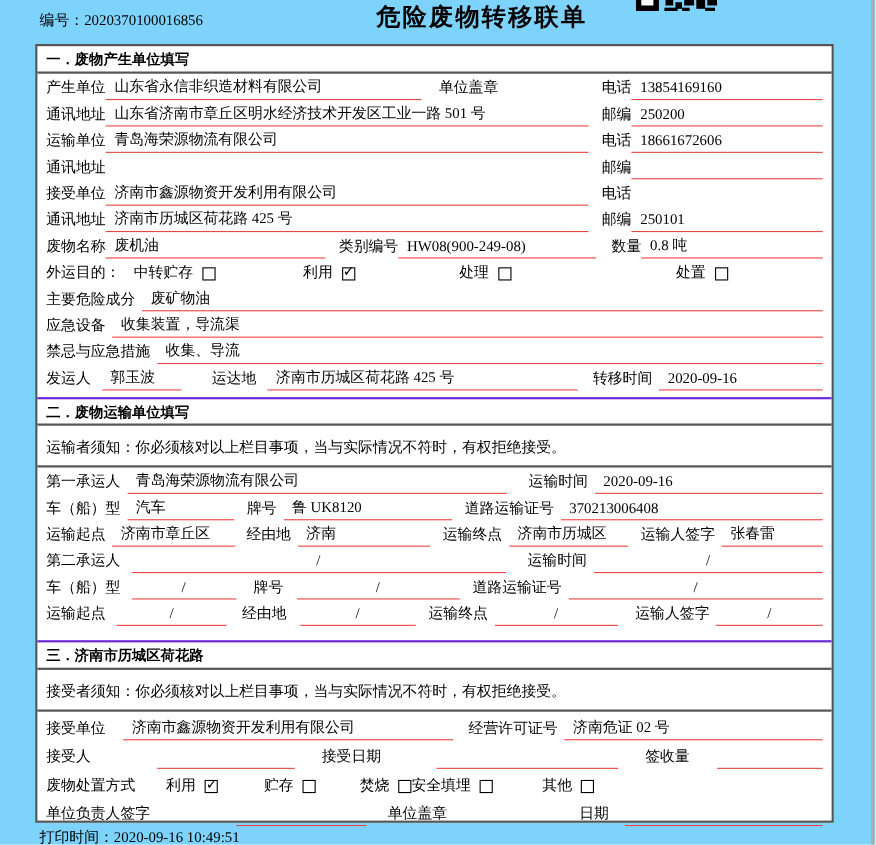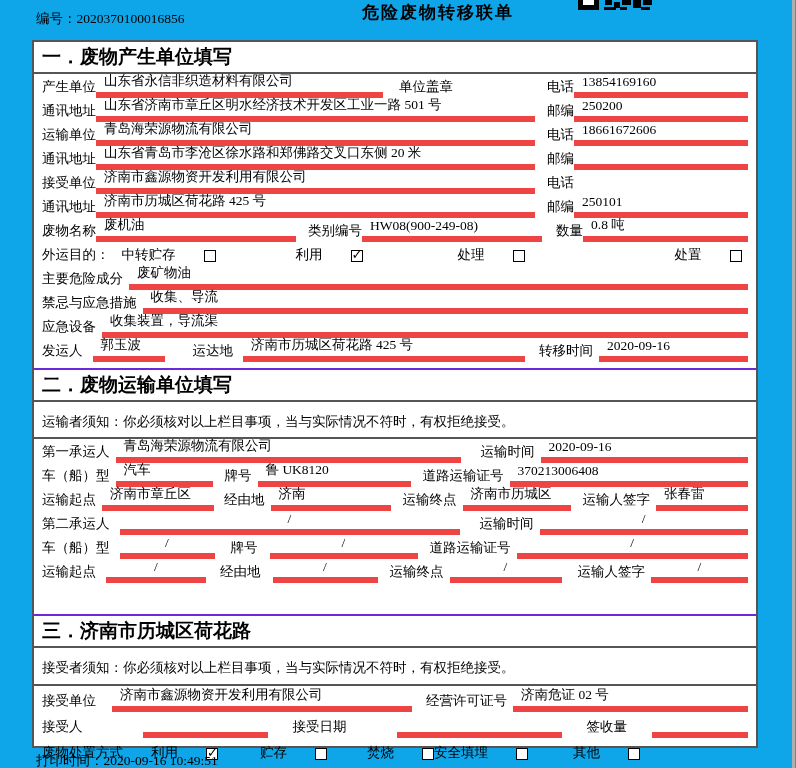--- a/index.html
+++ b/index.html
@@ -6,70 +6,70 @@
   html, body { margin: 0; padding: 0; }
   body {
     width: 796px; height: 768px;
     background: #ffffff;
     color: #000;
     font-family: "Liberation Serif", "DejaVu Serif", serif;
     font-size: 13.5px;
     position: relative;
     overflow: hidden;
   }
-  .page { position: relative; width: 796px; height: 768px; background: #0ea5e9; }
+  .page { position: relative; width: 796px; height: 768px; background: #7dd3fc; }
 
   
   .doc-header { position: absolute; top: 0; left: 0; width: 796px; height: 40px; }
   .serial { position: absolute; left: 36px; top: 10px; white-space: nowrap; }
   .doc-title {
     position: absolute; left: 80px; right: 0; top: 1px;
-    text-align: center; font-size: 17px; font-weight: bold;
+    text-align: center; font-size: 22px; font-weight: bold;
     font-family: "Liberation Sans", "DejaVu Sans", sans-serif;
     letter-spacing: 2px; margin: 0;
   }
   .qr-fragment { position: absolute; top: 0; left: 578px; width: 74px; height: 10px; }
 
   
   .form {
     position: absolute; left: 32px; top: 40px; width: 726px; height: 708px;
     border: 2px solid #555; background: #fff;
   }
   .sec-header {
     font-family: "Liberation Sans", "DejaVu Sans", sans-serif;
-    font-weight: bold; font-size: 19px;
+    font-weight: bold; font-size: 13px;
     padding: 4px 6px 3px 8px;
     border-bottom: 2px solid #555;
     line-height: 1.2;
   }
   .sec-header.mid { border-top: 2px solid #6d28d9; }
   .sec1-rows { padding-bottom: 6px; }
-  .sec2-rows { padding-bottom: 31px; }
+  .sec2-rows { padding-bottom: 13px; }
 
   .r { display: flex; align-items: flex-end; height: 24px; padding: 0 6px 0 8px; }
   .r.tall { height: 26px; }
   .lbl { white-space: nowrap; flex-shrink: 0; padding-bottom: 2px; }
   .val {
-    border-bottom: 6px solid #ef4444;
+    border-bottom: 1px solid #ef4444;
     white-space: nowrap; overflow: hidden;
     padding: 0 2px 2px 8px;
     flex-shrink: 0;
     min-height: 18px;
   }
   .val.grow { flex: 1; margin-right: 2px; }
   .val.center { text-align: center; padding-left: 2px; }
   .left { display: flex; align-items: flex-end; width: 505px; flex-shrink: 0; }
   .ml6 { margin-left: 6px; } .ml10 { margin-left: 10px; } .ml12 { margin-left: 12px; }
   .ml14 { margin-left: 14px; } .ml16 { margin-left: 16px; } .ml20 { margin-left: 20px; }
   .ml25 { margin-left: 25px; } .ml28 { margin-left: 28px; }
 
   .notice { padding: 12px 8px 7px 8px; border-bottom: 2px solid #555; line-height: 1.25; }
 
   
-  .cb-group { display: flex; align-items: flex-end; flex-shrink: 0; gap: 20px; }
+  .cb-group { display: flex; align-items: flex-end; flex-shrink: 0; }
   .cb-label { white-space: nowrap; padding-bottom: 2px; }
   .checkbox {
     display: inline-block; width: 12px; height: 12px;
     border: 1.4px solid #000; margin: 0 0 4px 8px;
     position: relative; background: #fff;
   }
   .checkbox.checked::after {
     content: "\2713";
     position: absolute; left: 0px; top: -4px;
     font-size: 13px; font-weight: bold; color: #000;
@@ -133,21 +133,20 @@
           <span class="lbl">运输单位</span>
           <span class="val grow" style="margin-right:12px">青岛海荣源物流有限公司</span>
         </div>
         <span class="lbl">电话</span>
         <span class="val grow">18661672606</span>
       </div>
 
       <div class="r">
         <div class="left">
           <span class="lbl">通讯地址</span>
-          <span class="val grow" style="margin-right:12px">山东省青岛市李沧区徐水路和郑佛路交叉口东侧 20 米</span>
         </div>
         <span class="lbl">邮编</span>
         <span class="val grow"></span>
       </div>
 
       <div class="r">
         <div class="left">
           <span class="lbl">接受单位</span>
           <span class="val grow" style="margin-right:12px">济南市鑫源物资开发利用有限公司</span>
         </div>
@@ -192,27 +191,27 @@
           <span class="checkbox"></span>
         </span>
       </div>
 
       <div class="r">
         <span class="lbl">主要危险成分</span>
         <span class="val grow ml6">废矿物油</span>
       </div>
 
       <div class="r">
+        <span class="lbl">应急设备</span>
+        <span class="val grow ml6">收集装置，导流渠</span>
+      </div>
+
+      <div class="r">
         <span class="lbl">禁忌与应急措施</span>
         <span class="val grow ml6">收集、导流</span>
-      </div>
-
-      <div class="r">
-        <span class="lbl">应急设备</span>
-        <span class="val grow ml6">收集装置，导流渠</span>
       </div>
 
       <div class="r">
         <span class="lbl">发运人</span>
         <span class="val ml10" style="width:72px">郭玉波</span>
         <span class="lbl ml28">运达地</span>
         <span class="val ml10" style="width:282px">济南市历城区荷花路 425 号</span>
         <span class="lbl ml14">转移时间</span>
         <span class="val grow ml6">2020-09-16</span>
       </div>

